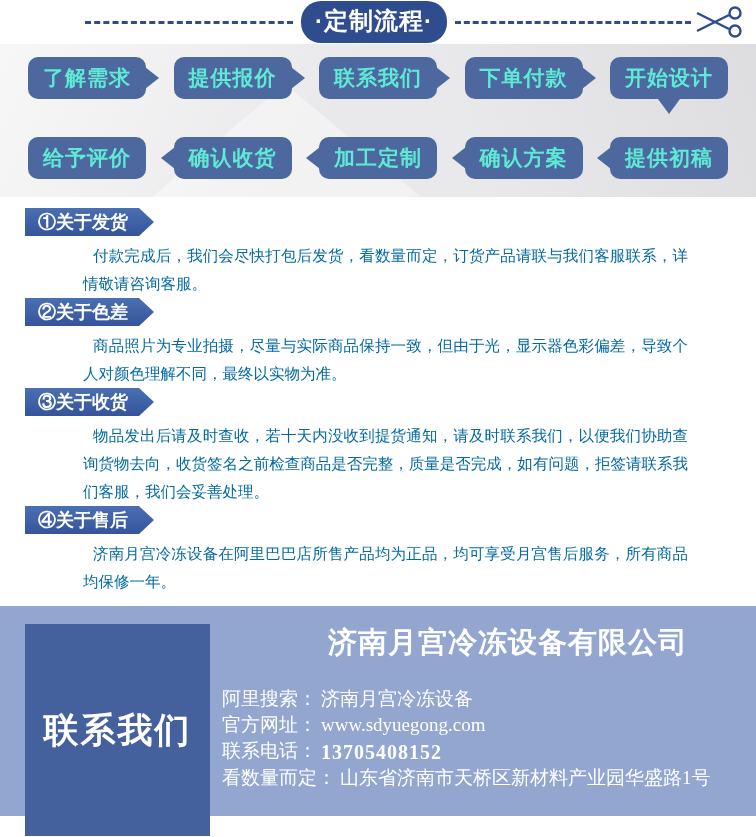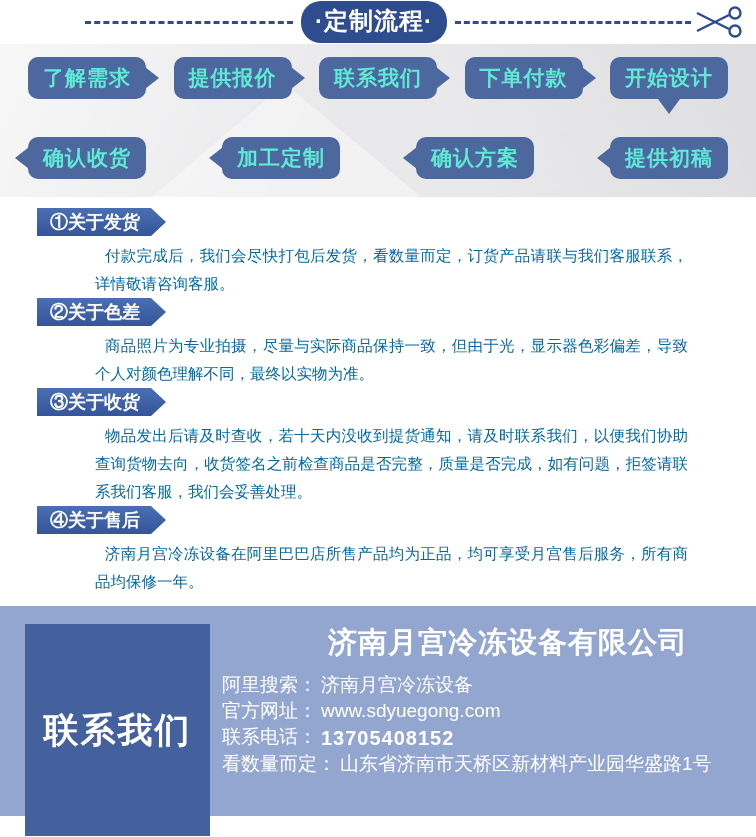--- a/index.html
+++ b/index.html
@@ -104,21 +104,21 @@
     content: "";
     position: absolute;
     left: -13px; top: 50%;
     transform: translateY(-50%);
     border-right: 14px solid var(--step-blue, #4d689e);
     border-top: 11px solid transparent;
     border-bottom: 11px solid transparent;
   }
 
   
-  .faq { padding-top: 11px; background: #ffffff; margin-left: 12px; }
+  .faq { padding-top: 11px; background: #ffffff; }
   .faq-flag {
     display: inline-block;
     margin-left: 25px;
     height: 28px;
     line-height: 28px;
     padding: 0 26px 0 13px;
     background: linear-gradient(180deg, var(--flag-blue-light, #4a6fb2), var(--flag-blue, #35549b));
     color: #ffffff;
     font-size: 18px;
     font-weight: bold;
@@ -161,21 +161,21 @@
   }
   .company-name {
     text-align: right;
     padding-right: 68px;
     font-size: 29px;
     font-weight: bold;
     letter-spacing: 1px;
     line-height: 40px;
     white-space: nowrap;
   }
-  .contact-rows { margin-top: 10px; }
+  .contact-rows { margin-top: 24px; font-family: Liberation Serif, serif; }
   .contact-row {
     font-size: 19px;
     line-height: 26px;
     white-space: nowrap;
   }
   .contact-row .value { margin-left: 4px; }
   .contact-row.phone .value {
     font-size: 20px;
     font-weight: bold;
     letter-spacing: 1px;
@@ -213,20 +213,23 @@
           <span>联系我们</span>
         </div>
       <div class="pbtn arrow-right">
           <span>下单付款</span>
         </div>
       <div class="pbtn arrow-down">
           <span>开始设计</span>
         </div>
     </div>
     <div class="prow row2">
+      <div class="pbtn">
+          <span>给予评价</span>
+        </div>
       <div class="pbtn arrow-left">
           <span>确认收货</span>
         </div>
       <div class="pbtn arrow-left">
           <span>加工定制</span>
         </div>
       <div class="pbtn arrow-left">
           <span>确认方案</span>
         </div>
       <div class="pbtn arrow-left">

